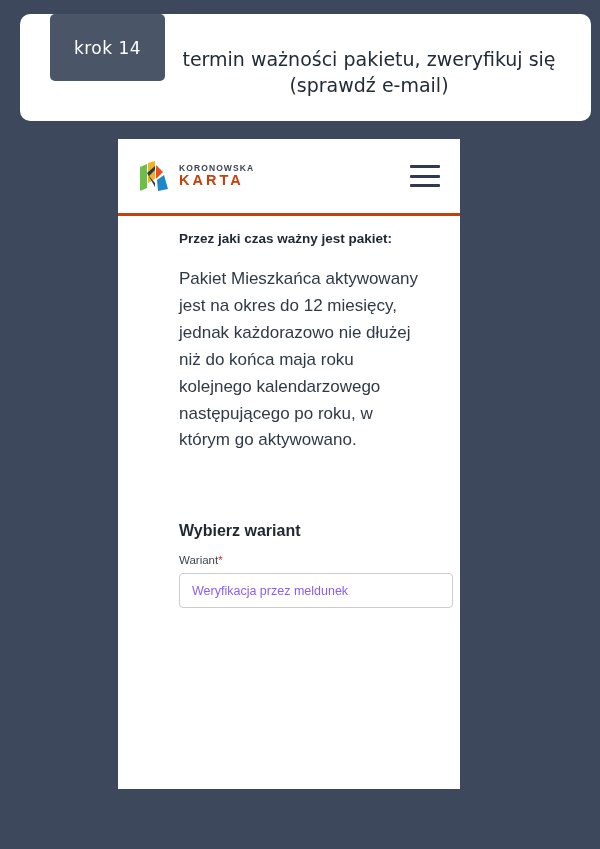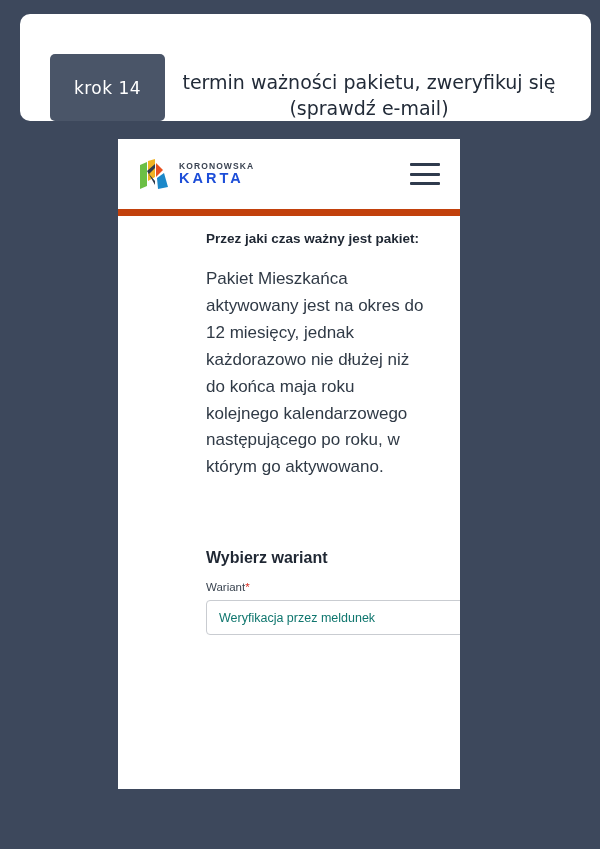--- a/index.html
+++ b/index.html
@@ -22,21 +22,21 @@
   
   .banner {
     position: absolute;
     left: 20px;
     top: 14px;
     width: 571px;
     height: 107px;
     background: #ffffff;
     border-radius: 10px;
     display: flex;
-    align-items: flex-end;
+    align-items: flex-start;
     padding: 0 14px;
   }
   .step-box {
     width: 115px;
     height: 67px;
     background: #4a5568;
     border-radius: 5px;
     display: flex;
     align-items: center;
     justify-content: center;
@@ -69,21 +69,21 @@
     height: 650px;
     background: #ffffff;
     overflow: hidden;
   }
 
   
   .site-header {
     position: relative;
     height: 77px;
     background: #ffffff;
-    border-bottom: 7px solid #c2410c;
+    border-bottom: 3px solid #c2410c;
     display: flex;
     align-items: center;
     padding: 10px 20px;
     gap: 46px;
   }
   .logo {
     display: flex;
     align-items: center;
     gap: 8px;
   }
@@ -97,42 +97,42 @@
   }
   .logo-text .l1 {
     font-size: 8.5px;
     letter-spacing: 1.1px;
     color: #3a4352;
     font-weight: bold;
   }
   .logo-text .l2 {
     font-size: 14.5px;
     letter-spacing: 3px;
-    color: #1d4ed8;
+    color: #c2410c;
     font-weight: bold;
   }
   .hamburger {
     margin-left: auto;
     width: 30px;
     height: 22px;
     display: flex;
     flex-direction: column;
     justify-content: space-between;
     cursor: pointer;
   }
   .hamburger i {
     display: block;
     height: 3px;
     background: #2f3b4d;
     border-radius: 1px;
   }
 
   
   .content {
-    padding: 14px 35px 0 88px;
+    padding: 14px 35px 0 61px;
     position: relative;
     height: 573px;
     background: #fff;
   }
   .content-inner {
     position: relative;
   }
   h3.section-q {
     margin: 0 0 18px 0;
     font-size: 13.5px;
@@ -161,21 +161,21 @@
   .req { color: #d93025; }
   .select-box {
     width: 274px;
     height: 35px;
     border: 1px solid #c9ccd1;
     border-radius: 4px;
     display: flex;
     align-items: center;
     padding: 0 12px;
     font-size: 12.5px;
-    color: #0f766e;
+    color: #8b5cf6;
     background: #fff;
   }
   .gap2 { height: 34px; }
 </style>
 </head>
 <body>
 
 <div id="root">
 
   <div class="banner">

